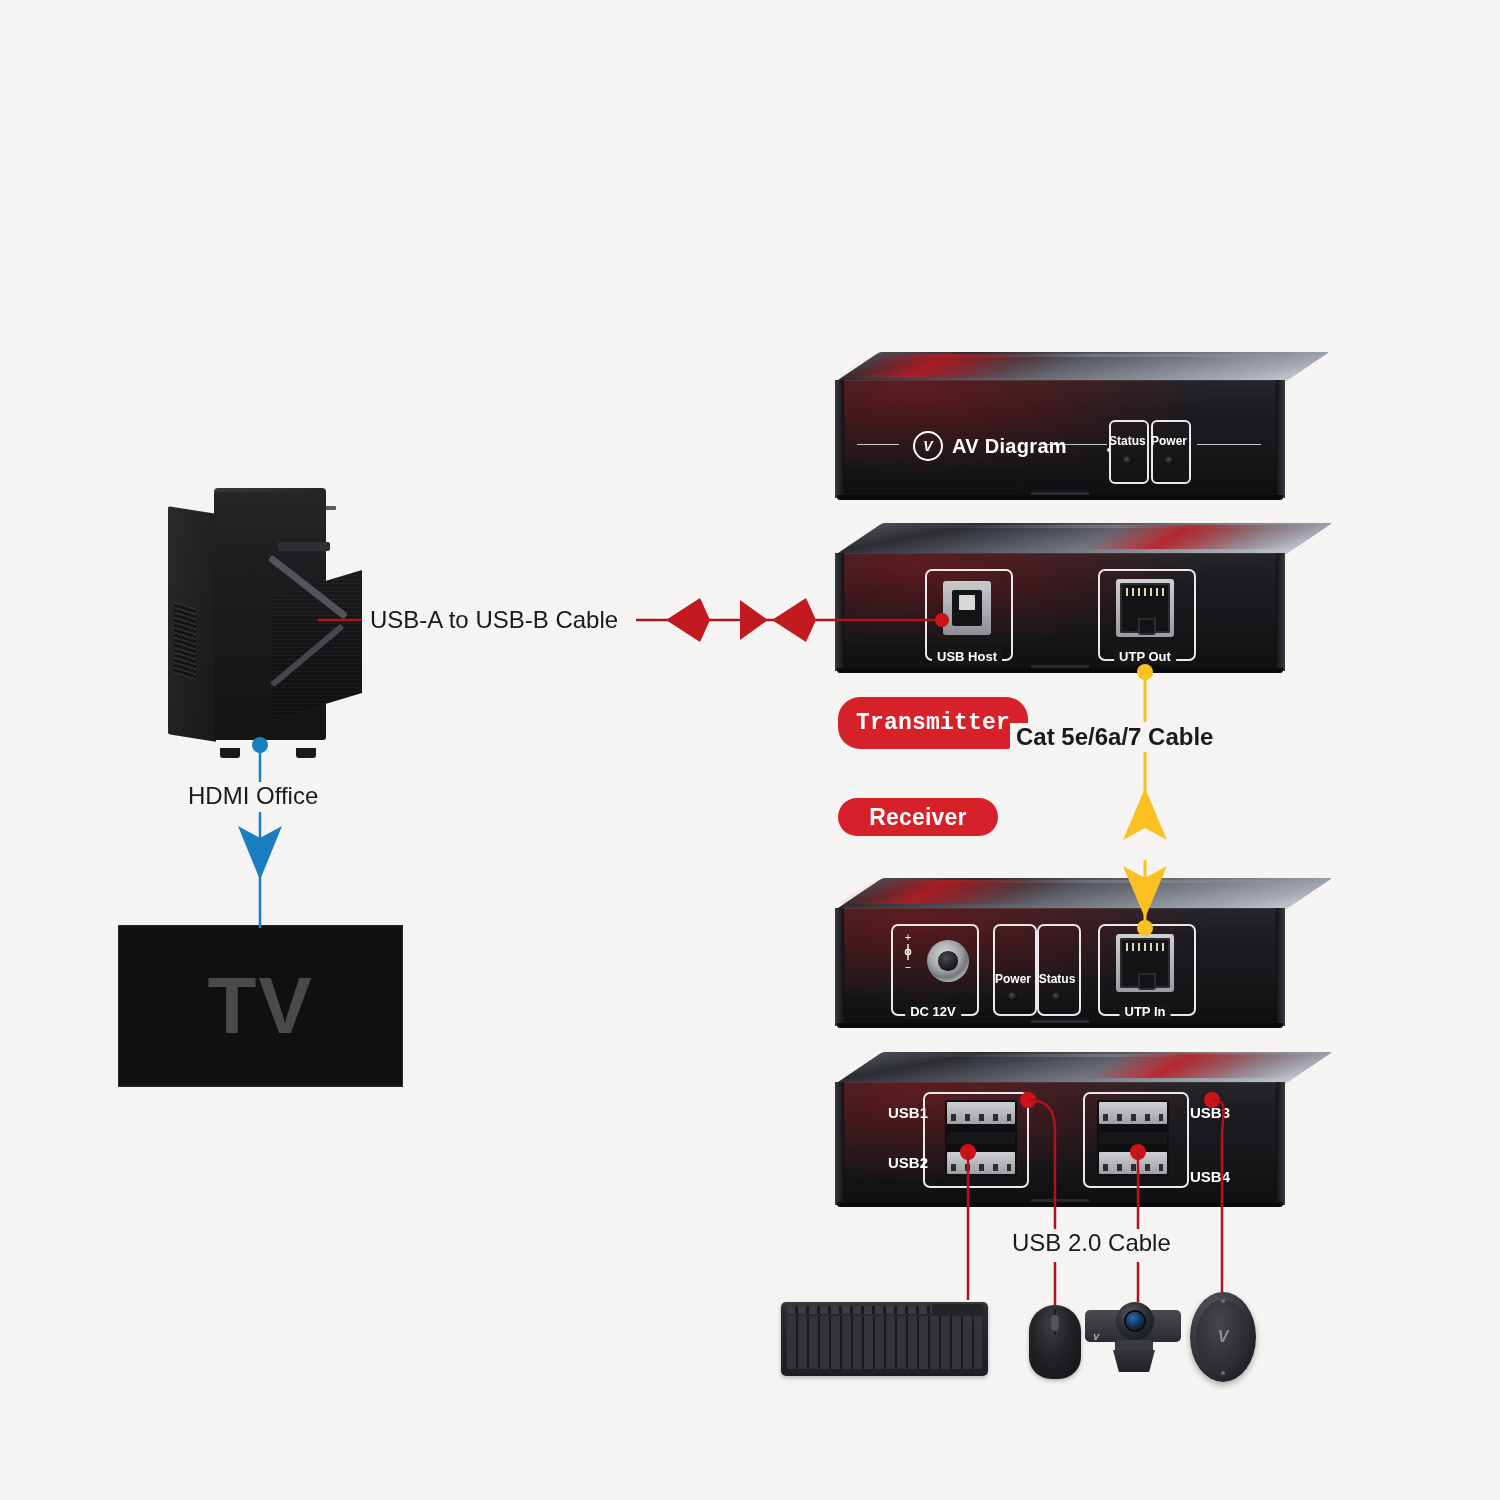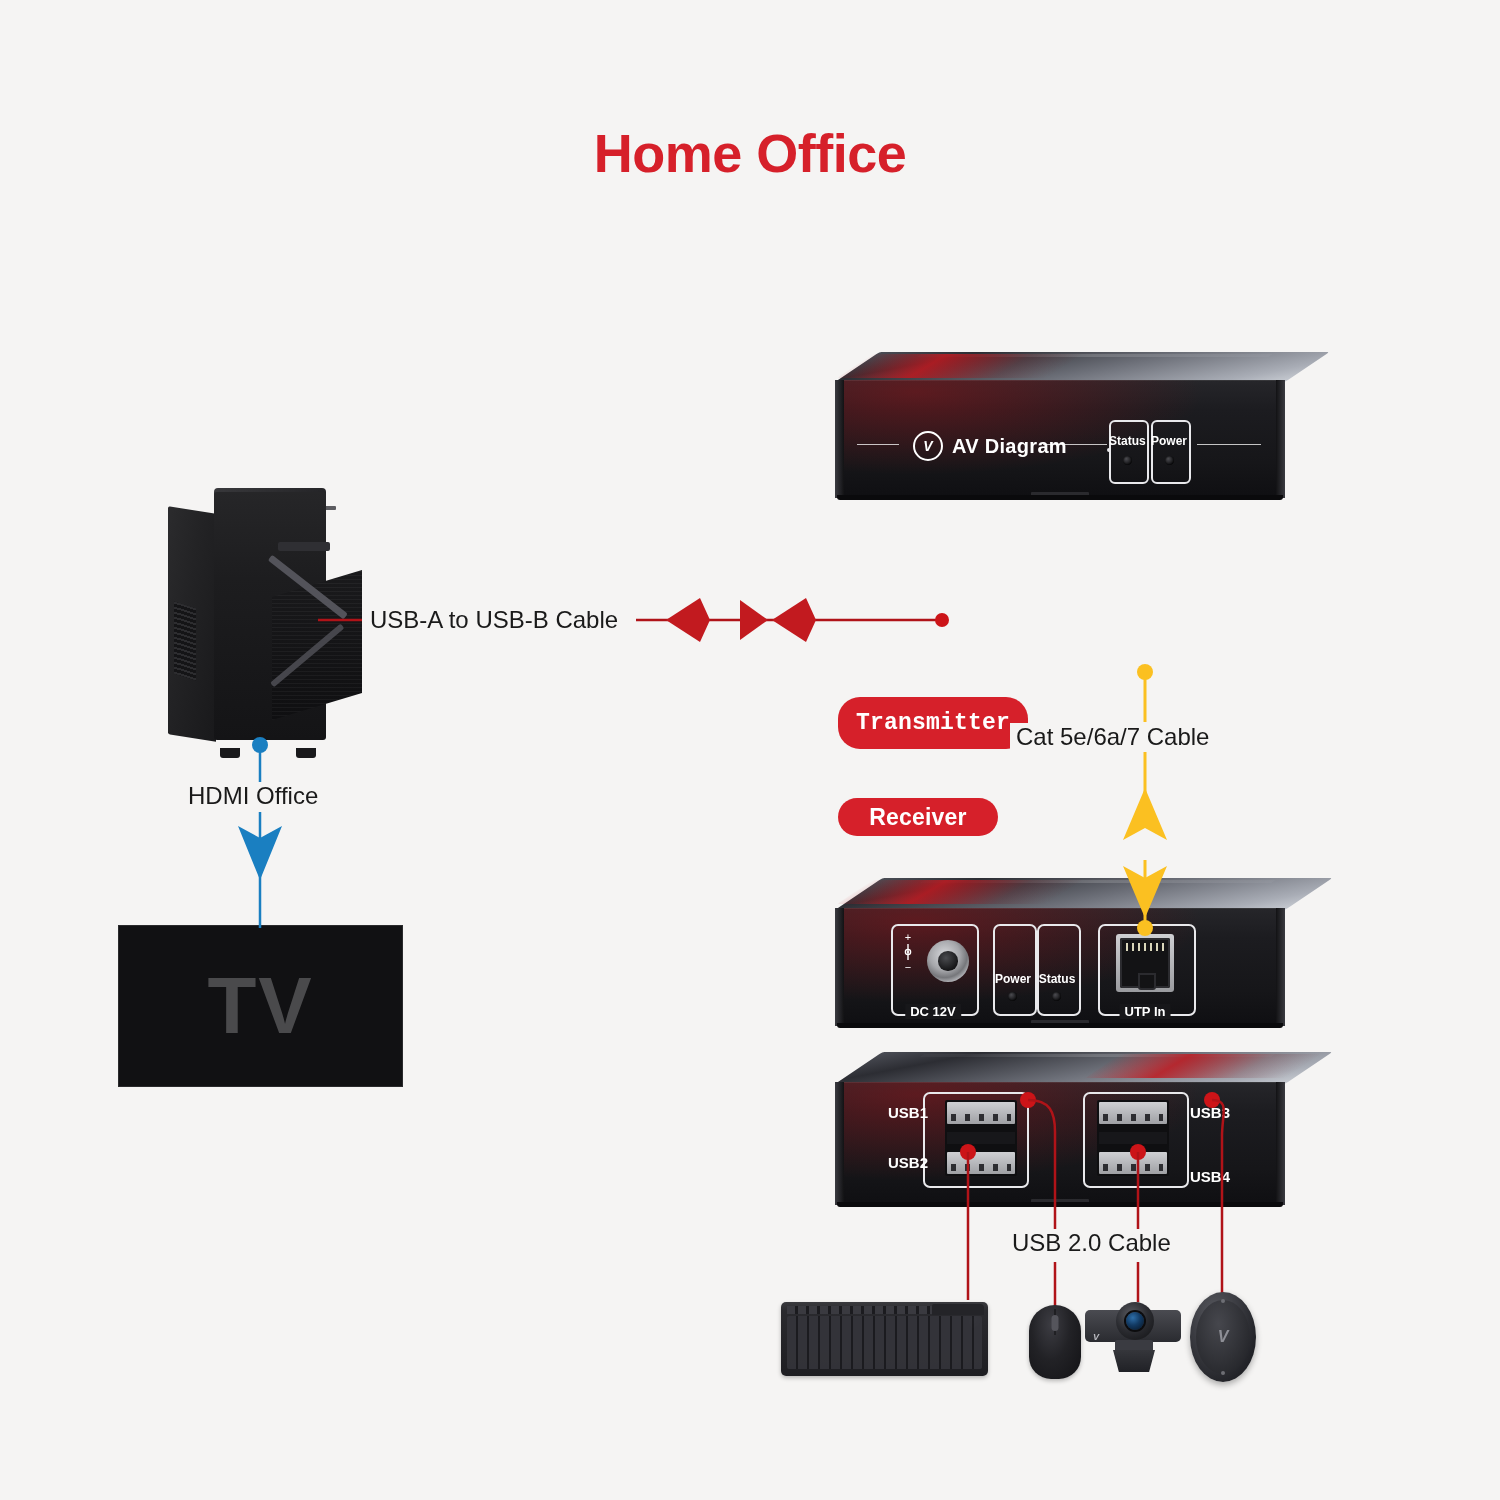--- a/index.html
+++ b/index.html
@@ -301,21 +301,20 @@
   }
   .sp-logo{color:#8e8f96;font-size:16px;font-style:italic;font-weight:bold;}
   .sp-led{position:absolute;width:4px;height:4px;border-radius:50%;background:#6d6e74;}
 </style>
 </head>
 <body>
 
 <div class="stage">
 
   <div id="title-block" class="abs">
-    <div id="title-sub">Home Office</div>
   </div>
 
   <div id="pc-tower" class="abs">
     <div class="pc-body">
       <div class="pc-side">
         <div class="pc-vent"></div>
       </div>
       <div class="pc-top">
         <div class="pc-topbtns"><i></i><i></i><i></i><i></i></div>
       </div>
@@ -357,20 +356,47 @@
     <div class="led" style="left:288px;top:104px;"></div>
 
     <div class="port-frame" style="left:316px;top:68px;width:36px;height:60px;border-radius:6px;"></div>
     <div style="position:absolute;left:316px;top:82px;width:36px;text-align:center;color:#fff;font-size:12px;font-weight:bold;">Power</div>
     <div class="led" style="left:330px;top:104px;"></div>
 
     <div class="dev-notch"></div>
     <div class="dev-bottom"></div>
   </div>
 
+  <div class="device" id="dev-tx" style="left:835px;top:523px;width:450px;height:150px;">
+    <div class="dev-top" style="height:32px;width:450px;">
+      <div class="dev-topstripe"></div>
+    </div>
+    <div class="red-swoosh" style="left:250px;width:200px;"></div>
+    <div class="dev-face" style="top:30px;height:118px;"></div>
+    <div class="dev-leftedge" style="top:30px;height:118px;"></div>
+    <div class="dev-rightedge" style="top:30px;height:118px;"></div>
+
+    <div class="port-frame" style="left:90px;top:46px;width:84px;height:88px;"></div>
+    <div class="usbb" style="left:108px;top:58px;width:48px;height:54px;">
+      <div class="usbb-inner"></div>
+    </div>
+    <div class="port-caption" style="left:132px;top:126px;">USB Host</div>
+
+    <div class="port-frame" style="left:263px;top:46px;width:94px;height:88px;"></div>
+    <div class="rj45" style="left:281px;top:56px;width:58px;height:58px;">
+      <div class="rj45-in">
+        <div class="rj45-pins"></div>
+        <div class="rj45-tab"></div>
+      </div>
+    </div>
+    <div class="port-caption" style="left:310px;top:126px;">UTP Out</div>
+
+    <div class="dev-notch"></div>
+    <div class="dev-bottom"></div>
+  </div>
 
   <div class="device" id="dev-rx" style="left:835px;top:878px;width:450px;height:150px;">
     <div class="dev-top" style="height:32px;width:450px;">
       <div class="dev-topstripe"></div>
     </div>
     <div class="red-swoosh"></div>
     <div class="dev-face" style="top:30px;height:118px;"></div>
     <div class="dev-leftedge" style="top:30px;height:118px;"></div>
     <div class="dev-rightedge" style="top:30px;height:118px;"></div>
 
@@ -475,21 +501,21 @@
     <circle cx="1138" cy="1152" r="8" fill="#cc1418"></circle>
     <line x1="1138" y1="1152" x2="1138" y2="1232" stroke="#b01318" stroke-width="2.5"></line>
     <line x1="1138" y1="1262" x2="1138" y2="1302" stroke="#b01318" stroke-width="2.5"></line>
 
     <circle cx="1212" cy="1100" r="8" fill="#cc1418"></circle>
     <path d="M1212,1100 C1230,1100 1222,1114 1222,1136 L1222,1294" stroke="#b01318" stroke-width="2.5" fill="none"></path>
   </svg>
 
   <div class="cable-label" style="left:364px;top:606px;">USB-A to USB-B Cable</div>
   <div class="cable-label" style="left:182px;top:782px;">HDMI Office</div>
-  <div class="cable-label" style="left:1010px;top:723px;">Cat 5e/6a/7 Cable</div>
+  <div class="cable-label" style="left:1010px;top:723px;font-weight:bold;">Cat 5e/6a/7 Cable</div>
   <div class="cable-label" style="left:1006px;top:1229px;">USB 2.0 Cable</div>
 
   <div id="keyboard" class="periph">
     <div class="kb-fkeys"></div>
     <div class="kb-brandbar"></div>
     <div class="kb-knob"></div>
     <div class="kb-keys"></div>
   </div>
 
   <div id="mouse" class="periph">

